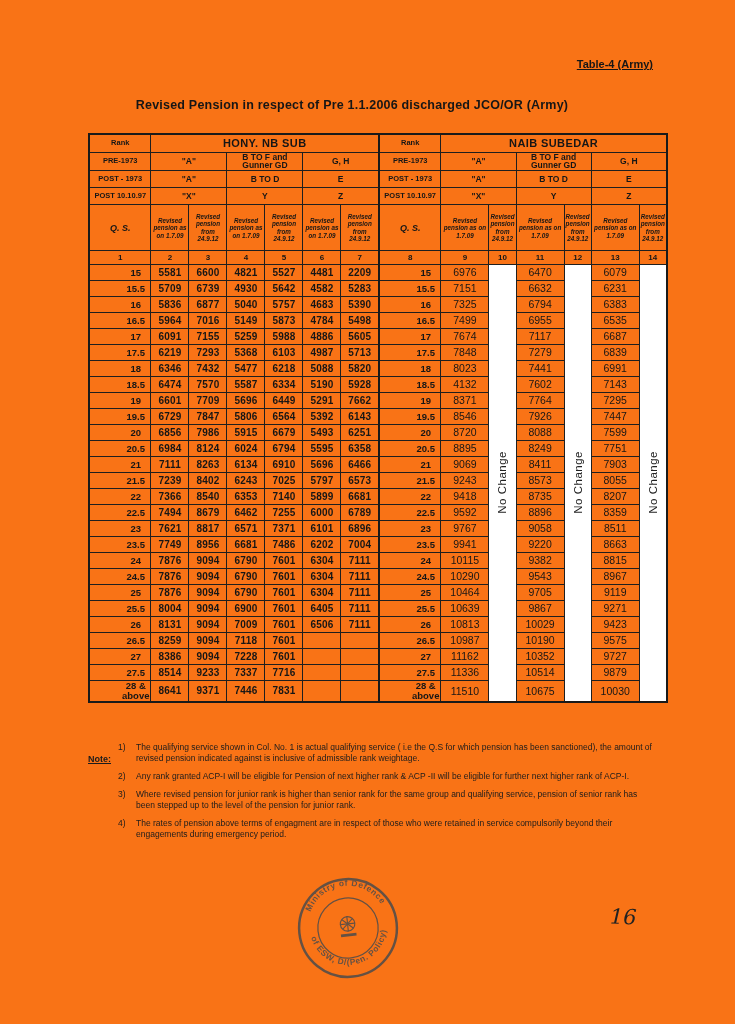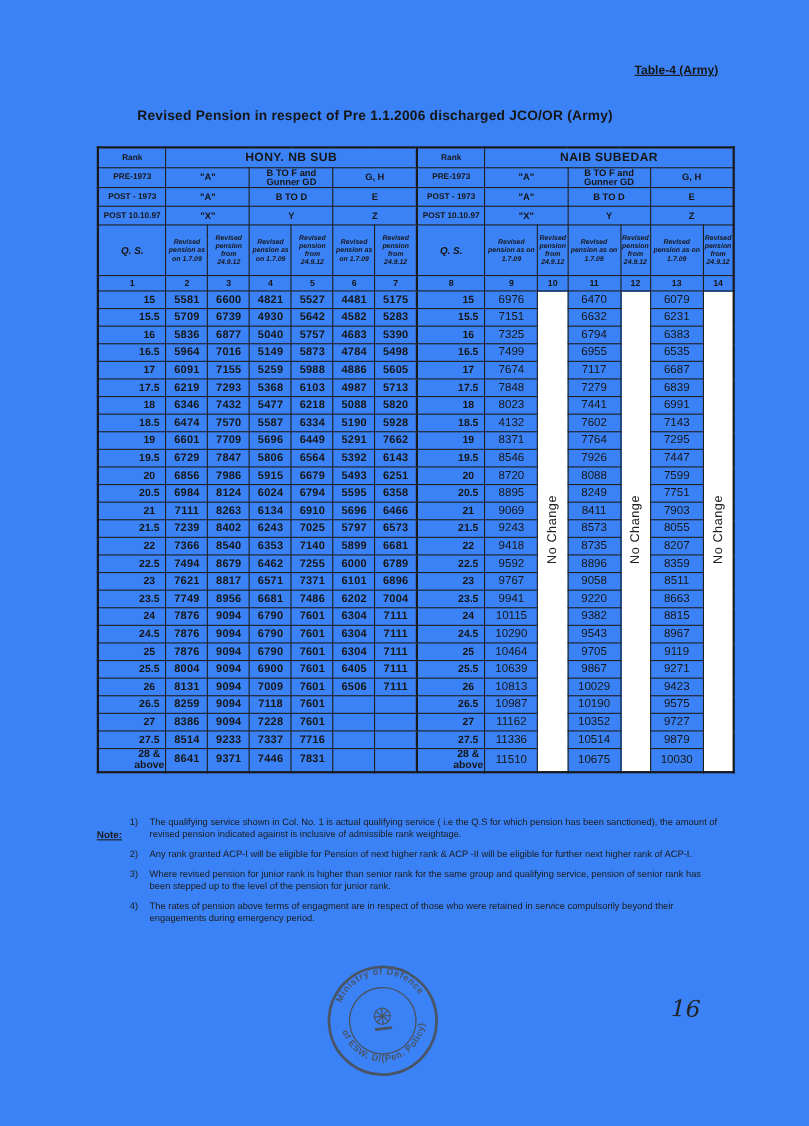--- a/index.html
+++ b/index.html
@@ -1,21 +1,21 @@
 <!DOCTYPE html>
 <html><head>
 <meta charset="utf-8">
 <style>
   * { margin:0; padding:0; box-sizing:border-box; }
   html,body { background:#e8e8e8; }
   body { width:735px; height:1024px; font-family:"Liberation Sans", sans-serif; color:#161616; position:relative; }
-  .page { position:absolute; inset:0; background:#3b82f6; overflow:hidden; }
+  .page { position:absolute; inset:0; background:#f97316; overflow:hidden; }
 
   .table-tag { position:absolute; top:58px; right:82px; font-size:11px; font-weight:bold; text-decoration:underline; }
-  .title { position:absolute; top:98px; left:1px; width:680px; text-align:center; font-size:12.5px; font-weight:bold; letter-spacing:.2px; }
+  .title { position:absolute; top:98px; left:12px; width:680px; text-align:center; font-size:12.5px; font-weight:bold; letter-spacing:.2px; }
 
   table { position:absolute; top:133px; left:88px; border-collapse:collapse; table-layout:fixed; border:2px solid #1a1a1a; }
   td { border:1px solid #1f1f1f; text-align:center; vertical-align:middle; overflow:hidden; padding:0 1px; }
 
   
   thead td { font-weight:bold; }
   tr.hr1 { height:18px; }
   tr.hr2, tr.hr3, tr.hr4 { height:17px; }
   tr.hr5 { height:46px;font-style:italic; }
   tr.hr6 { height:14px; }
@@ -149,21 +149,21 @@
       </tr>
     </thead>
     <tbody>
         <tr>
           <td class="qs-cell">15</td>
           <td class="left-val">5581</td>
           <td class="left-val">6600</td>
           <td class="left-val">4821</td>
           <td class="left-val">5527</td>
           <td class="left-val">4481</td>
-          <td class="left-val">5175</td>
+          <td class="left-val">2209</td>
           <td class="qs-cell qs-right">15</td>
           <td class="right-val">6976</td>
           <td rowspan="27" class="no-change-cell"><span class="vtext">No Change</span></td>
           <td class="right-val">6470</td>
           <td rowspan="27" class="no-change-cell"><span class="vtext">No Change</span></td>
           <td class="right-val">6079</td>
           <td rowspan="27" class="no-change-cell"><span class="vtext">No Change</span></td>
         </tr>
         <tr>
           <td class="qs-cell">15.5</td>

